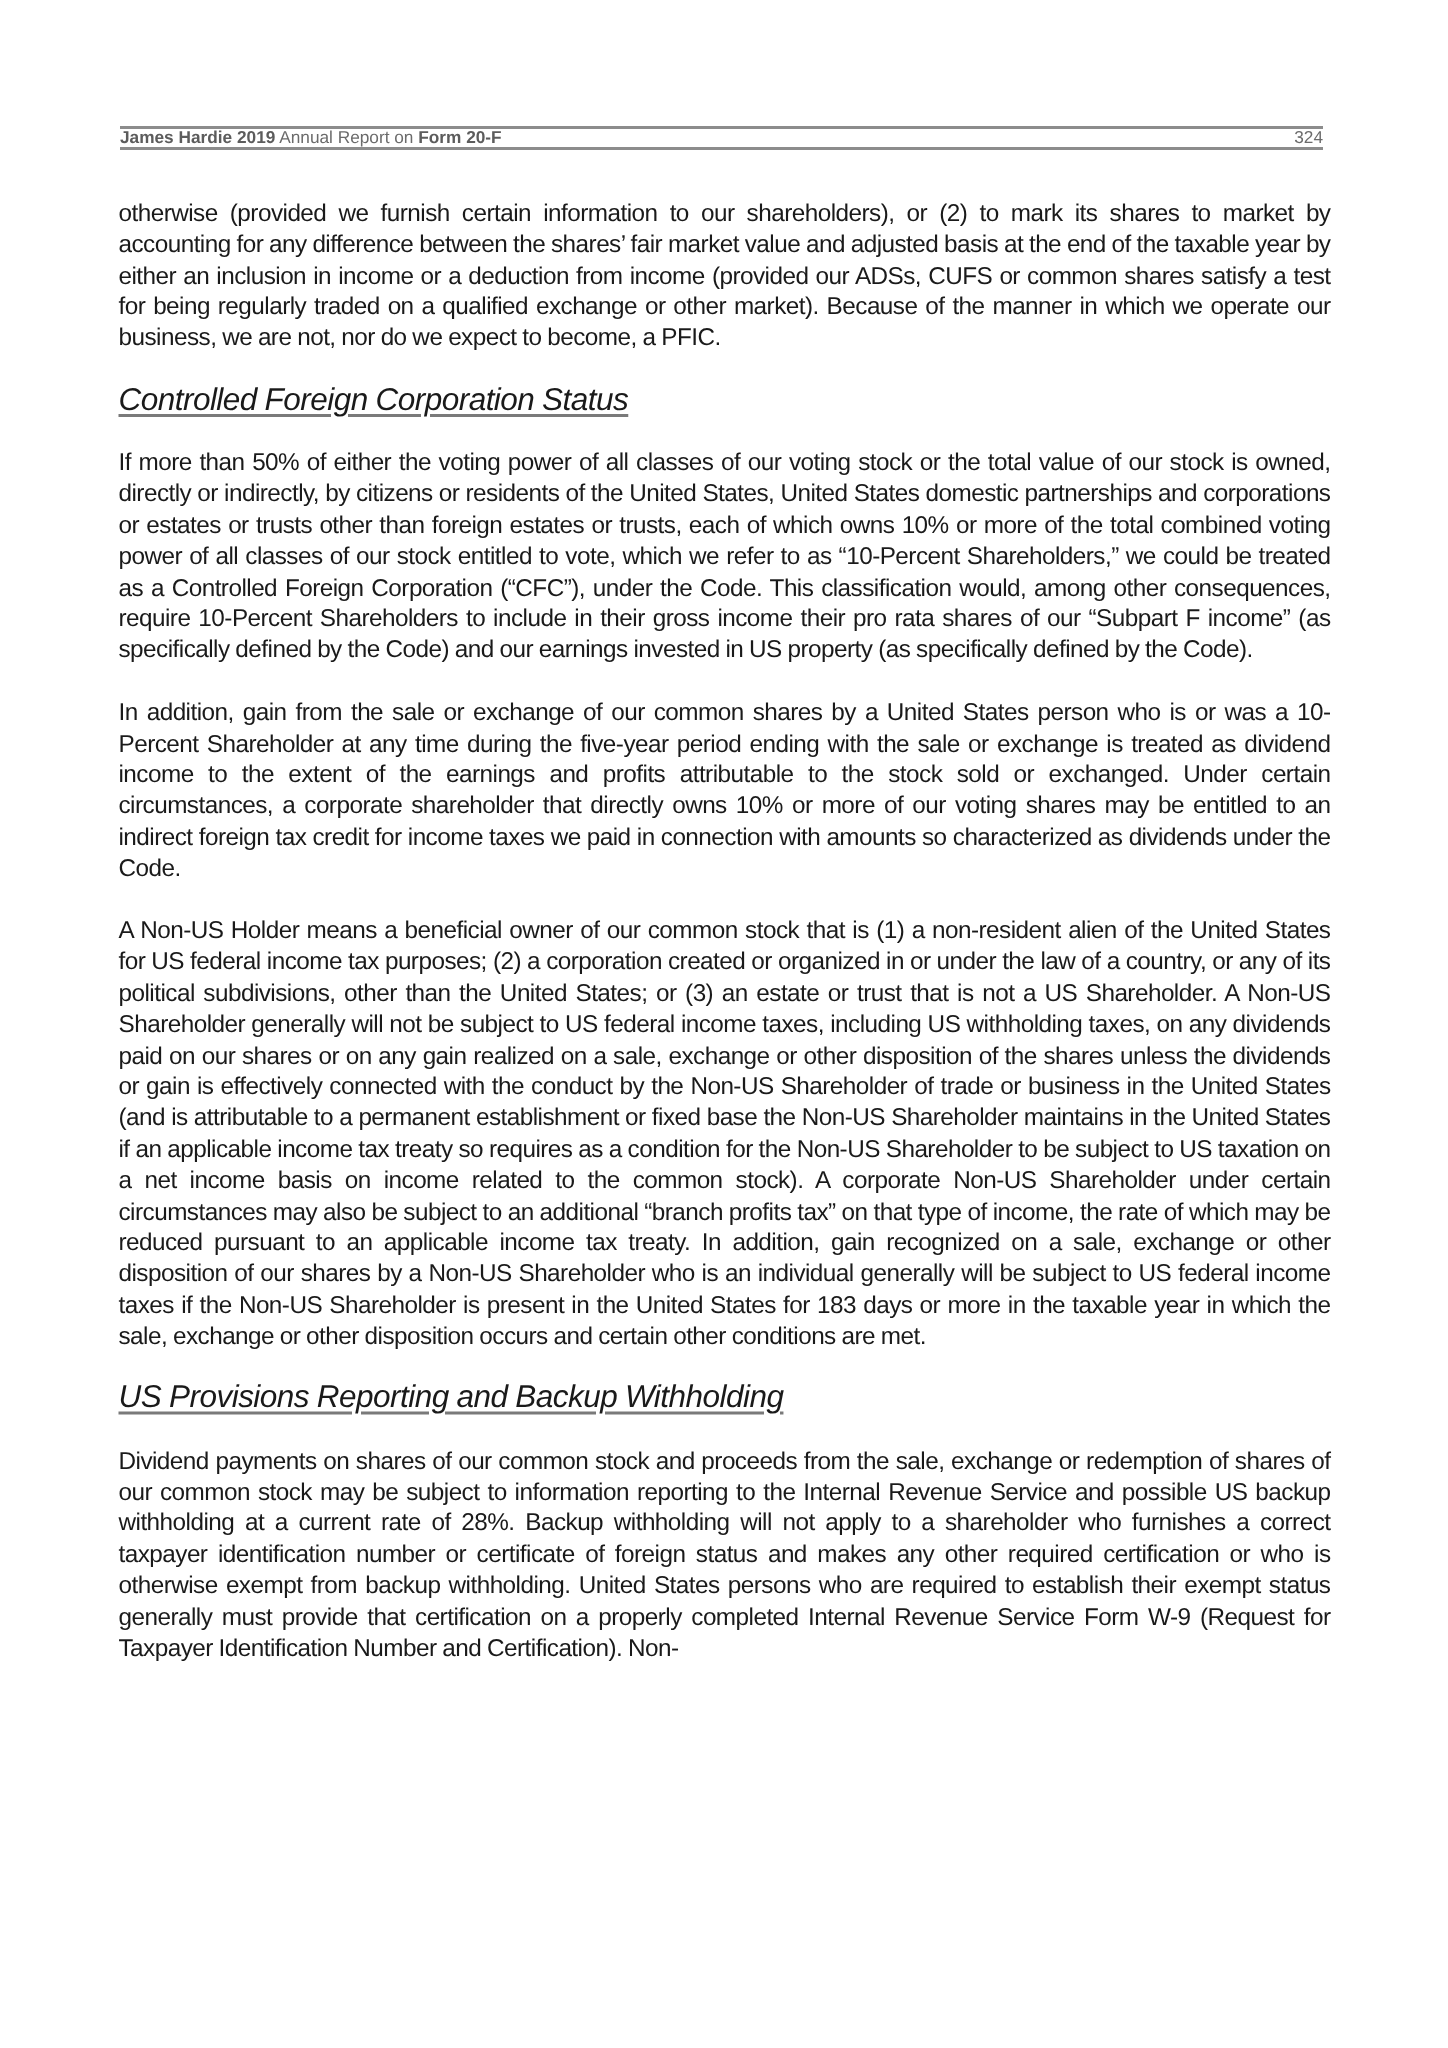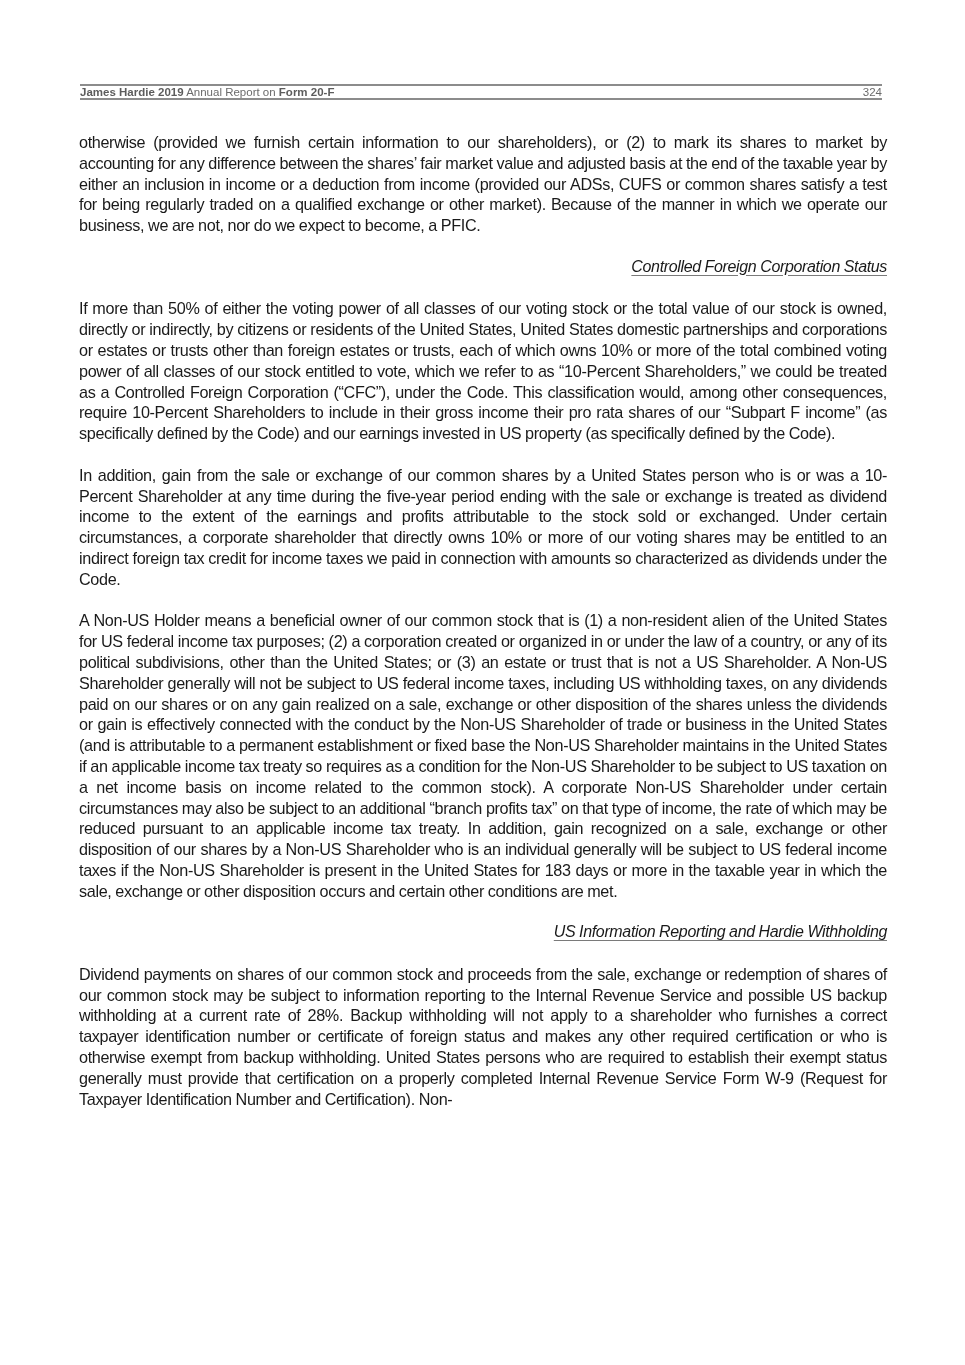--- a/index.html
+++ b/index.html
@@ -15,38 +15,38 @@
       font-size: 11.5px; color: #6b6b6b;
     }
     .page-header b { font-weight: bold; color: #5c5c5c; }
     .content {
       position: absolute; left: 79px; top: 120px; width: 808px;
       font-size: 16.2px; line-height: 20.8px; text-align: justify;
       letter-spacing: -0.35px; word-spacing: -0.3px; margin-top: 12px;
     }
     .content p { margin: 0 0 20.8px 0; }
     .content h2 {
-      font-size: 16px; font-weight: normal; font-style: italic;
+      font-size: 21px; font-weight: normal; font-style: italic;
       text-decoration: underline; text-decoration-color: #7a7a7a;
       text-underline-offset: 3px;
-      margin: 0 0 20.8px 0; line-height: 20.8px; text-align: right;
+      margin: 0 0 20.8px 0; line-height: 20.8px; text-align: left;
     }
   </style>
 </head>
 <body>
 
 <div class="page-header">
   <span><b>James Hardie 2019</b><span> Annual Report on </span><b>Form 20-F</b></span>
   <span>324</span>
 </div>
 
 <div class="content">
   <p>otherwise (provided we furnish certain information to our shareholders), or (2) to mark its shares to market by accounting for any difference between the shares’ fair market value and adjusted basis at the end of the taxable year by either an inclusion in income or a deduction from income (provided our ADSs, CUFS or common shares satisfy a test for being regularly traded on a qualified exchange or other market). Because of the manner in which we operate our business, we are not, nor do we expect to become, a PFIC.</p>
 
   <h2>Controlled Foreign Corporation Status</h2>
   <p>If more than 50% of either the voting power of all classes of our voting stock or the total value of our stock is owned, directly or indirectly, by citizens or residents of the United States, United States domestic partnerships and corporations or estates or trusts other than foreign estates or trusts, each of which owns 10% or more of the total combined voting power of all classes of our stock entitled to vote, which we refer to as “10-Percent Shareholders,” we could be treated as a Controlled Foreign Corporation (“CFC”), under the Code. This classification would, among other consequences, require 10-Percent Shareholders to include in their gross income their pro rata shares of our “Subpart F income” (as specifically defined by the Code) and our earnings invested in US property (as specifically defined by the Code).</p>
   <p>In addition, gain from the sale or exchange of our common shares by a United States person who is or was a 10-Percent Shareholder at any time during the five-year period ending with the sale or exchange is treated as dividend income to the extent of the earnings and profits attributable to the stock sold or exchanged. Under certain circumstances, a corporate shareholder that directly owns 10% or more of our voting shares may be entitled to an indirect foreign tax credit for income taxes we paid in connection with amounts so characterized as dividends under the Code.</p>
 
   <p>A Non-US Holder means a beneficial owner of our common stock that is (1) a non-resident alien of the United States for US federal income tax purposes; (2) a corporation created or organized in or under the law of a country, or any of its political subdivisions, other than the United States; or (3) an estate or trust that is not a US Shareholder. A Non-US Shareholder generally will not be subject to US federal income taxes, including US withholding taxes, on any dividends paid on our shares or on any gain realized on a sale, exchange or other disposition of the shares unless the dividends or gain is effectively connected with the conduct by the Non-US Shareholder of trade or business in the United States (and is attributable to a permanent establishment or fixed base the Non-US Shareholder maintains in the United States if an applicable income tax treaty so requires as a condition for the Non-US Shareholder to be subject to US taxation on a net income basis on income related to the common stock). A corporate Non-US Shareholder under certain circumstances may also be subject to an additional “branch profits tax” on that type of income, the rate of which may be reduced pursuant to an applicable income tax treaty. In addition, gain recognized on a sale, exchange or other disposition of our shares by a Non-US Shareholder who is an individual generally will be subject to US federal income taxes if the Non-US Shareholder is present in the United States for 183 days or more in the taxable year in which the sale, exchange or other disposition occurs and certain other conditions are met.</p>
 
-  <h2>US Information Reporting and Hardie Withholding</h2>
+  <h2>US Provisions Reporting and Backup Withholding</h2>
   <p>Dividend payments on shares of our common stock and proceeds from the sale, exchange or redemption of shares of our common stock may be subject to information reporting to the Internal Revenue Service and possible US backup withholding at a current rate of 28%. Backup withholding will not apply to a shareholder who furnishes a correct taxpayer identification number or certificate of foreign status and makes any other required certification or who is otherwise exempt from backup withholding. United States persons who are required to establish their exempt status generally must provide that certification on a properly completed Internal Revenue Service Form W-9 (Request for Taxpayer Identification Number and Certification). Non-</p>
 </div>
 
 </body></html>

